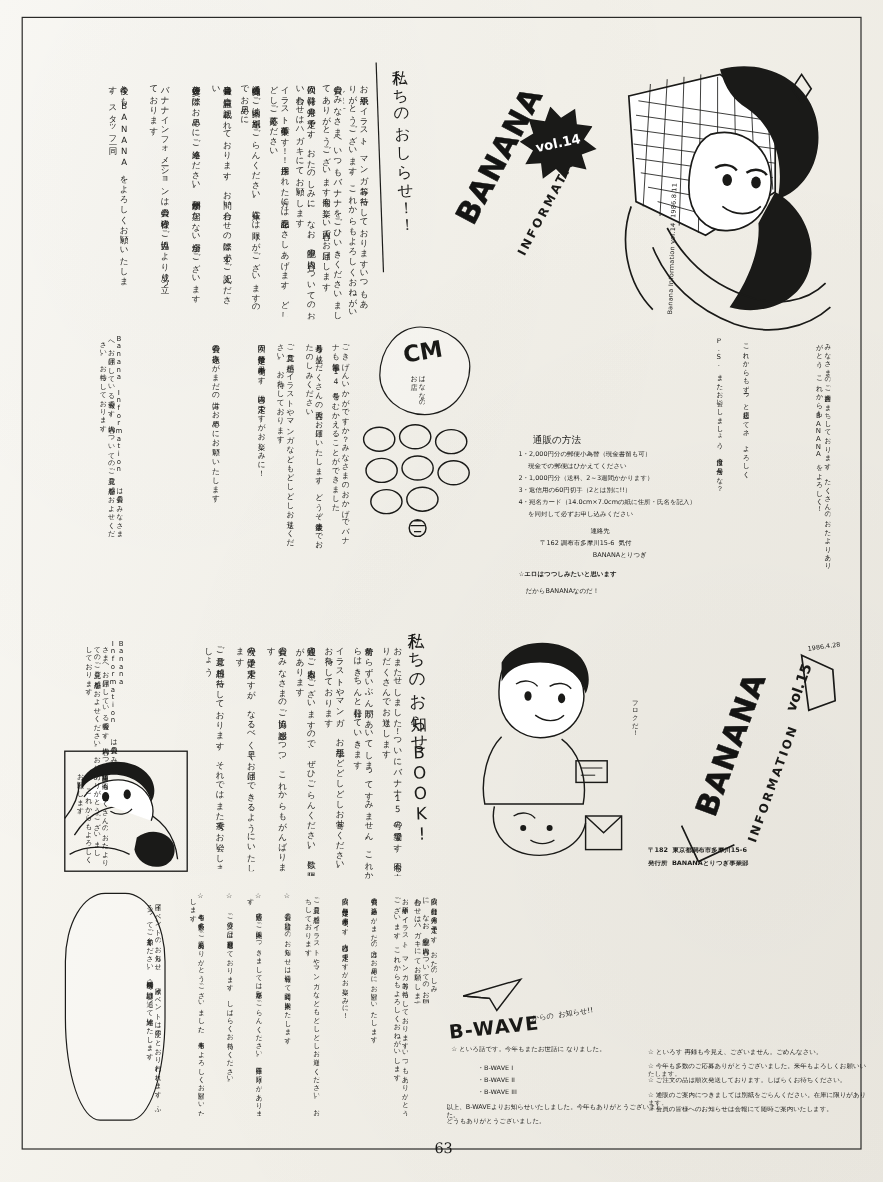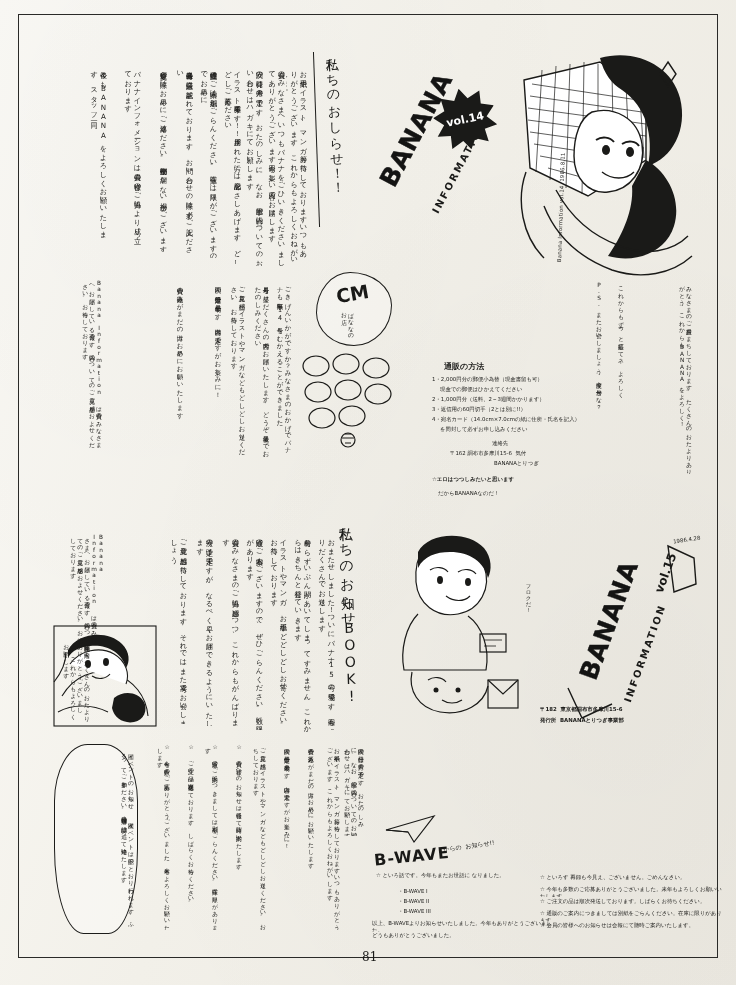--- a/index.html
+++ b/index.html
@@ -221,21 +221,21 @@
       </g>
     </svg>
   </div>
 
   <div class="blk vtext small" style="left:272px; top:282px; width:20px; height:176px;">ごきげんいかがですか？みなさまのおかげでバナナも無事に14号をむかえることができました</div>
   <div class="blk vtext small" style="left:250px; top:282px; width:20px; height:176px;">今月号も盛りだくさんの内容でお届けいたします。どうぞ最後までおたのしみください</div>
   <div class="blk vtext small" style="left:226px; top:282px; width:20px; height:174px;">ご意見ご感想、イラストやマンガなどもどしどしお送りください。お待ちしております</div>
   <div class="blk vtext small" style="left:190px; top:282px; width:32px; height:172px;">次回の発行予定は来月中旬です。内容は未定ですがお楽しみに！</div>
   <div class="blk vtext small" style="left:120px; top:282px; width:64px; height:170px;">会費の振込みがまだの方はお早めにお願いいたします</div>
 
-  <div class="blk htext tiny" style="left:444px; top:362px; width:80px; height:12px; font-weight:bold; font-size:8px;">通販の方法</div>
+  <div class="blk htext tiny" style="left:444px; top:362px; width:80px; height:12px; font-weight:normal; font-size:8px;">通販の方法</div>
   <div class="blk htext mini" style="left:432px; top:376px; width:200px; height:10px;">1・2,000円分の郵便小為替（現金書留も可）</div>
   <div class="blk htext mini" style="left:440px; top:386px; width:200px; height:10px;">現金での郵便はひかえてください</div>
   <div class="blk htext mini" style="left:432px; top:396px; width:200px; height:10px;">2・1,000円分（送料、2～3週間かかります）</div>
   <div class="blk htext mini" style="left:432px; top:406px; width:210px; height:10px;">3・返信用の60円切手（2とは別に!!）</div>
   <div class="blk htext mini" style="left:432px; top:416px; width:220px; height:10px;">4・宛名カード（14.0cm×7.0cmの紙に住所・氏名を記入）</div>
   <div class="blk htext mini" style="left:440px; top:426px; width:210px; height:10px;">を同封して必ずお申し込みください</div>
   <div class="blk htext mini" style="left:492px; top:440px; width:90px; height:10px;">連絡先</div>
   <div class="blk htext mini" style="left:450px; top:450px; width:190px; height:10px;">〒162 調布市多摩川15-6  気付</div>
   <div class="blk htext mini" style="left:494px; top:460px; width:130px; height:10px;">BANANAとりつぎ</div>
 
@@ -354,14 +354,14 @@
   <div class="blk vtext tiny" style="left:196px; top:744px; width:22px; height:186px;">☆ 通販のご案内につきましては別紙をごらんください。在庫に限りがあります。</div>
   <div class="blk vtext tiny" style="left:220px; top:744px; width:22px; height:186px;">☆ 会員の皆様へのお知らせは会報にて随時ご案内いたします。</div>
   <div class="blk vtext tiny" style="left:244px; top:744px; width:22px; height:186px;">ご意見ご感想、イラストやマンガなどもどしどしお送りください。お待ちしております</div>
   <div class="blk vtext tiny" style="left:268px; top:744px; width:22px; height:186px;">次回の発行予定は来月中旬です。内容は未定ですがお楽しみに！</div>
   <div class="blk vtext tiny" style="left:292px; top:744px; width:22px; height:186px;">会費の振込みがまだの方はお早めにお願いいたします</div>
   <div class="blk vtext tiny" style="left:318px; top:744px; width:22px; height:186px;">お手紙やイラスト、マンガ等お待ちしておりますいつもありがとうございます。これからもよろしくおねがいします</div>
   <div class="blk vtext tiny" style="left:342px; top:744px; width:22px; height:92px;">次回の発行は来月の予定です。おたのしみに。なお、記事の内容についてのお問い合わせはハガキにてお願いします</div>
 
   <div class="blk vtext tiny" style="left:60px; top:534px; width:44px; height:110px;">Banana Information は会員のみなさまへお届けしている会報です。内容についてのご意見ご感想をおよせください。お待ちしております。</div>
 
-  <div class="page-number" style="left:362px; top:950px;">81</div>
+  <div class="page-number" style="left:362px; top:950px;">63</div>
 </div>
 
 </body></html>

